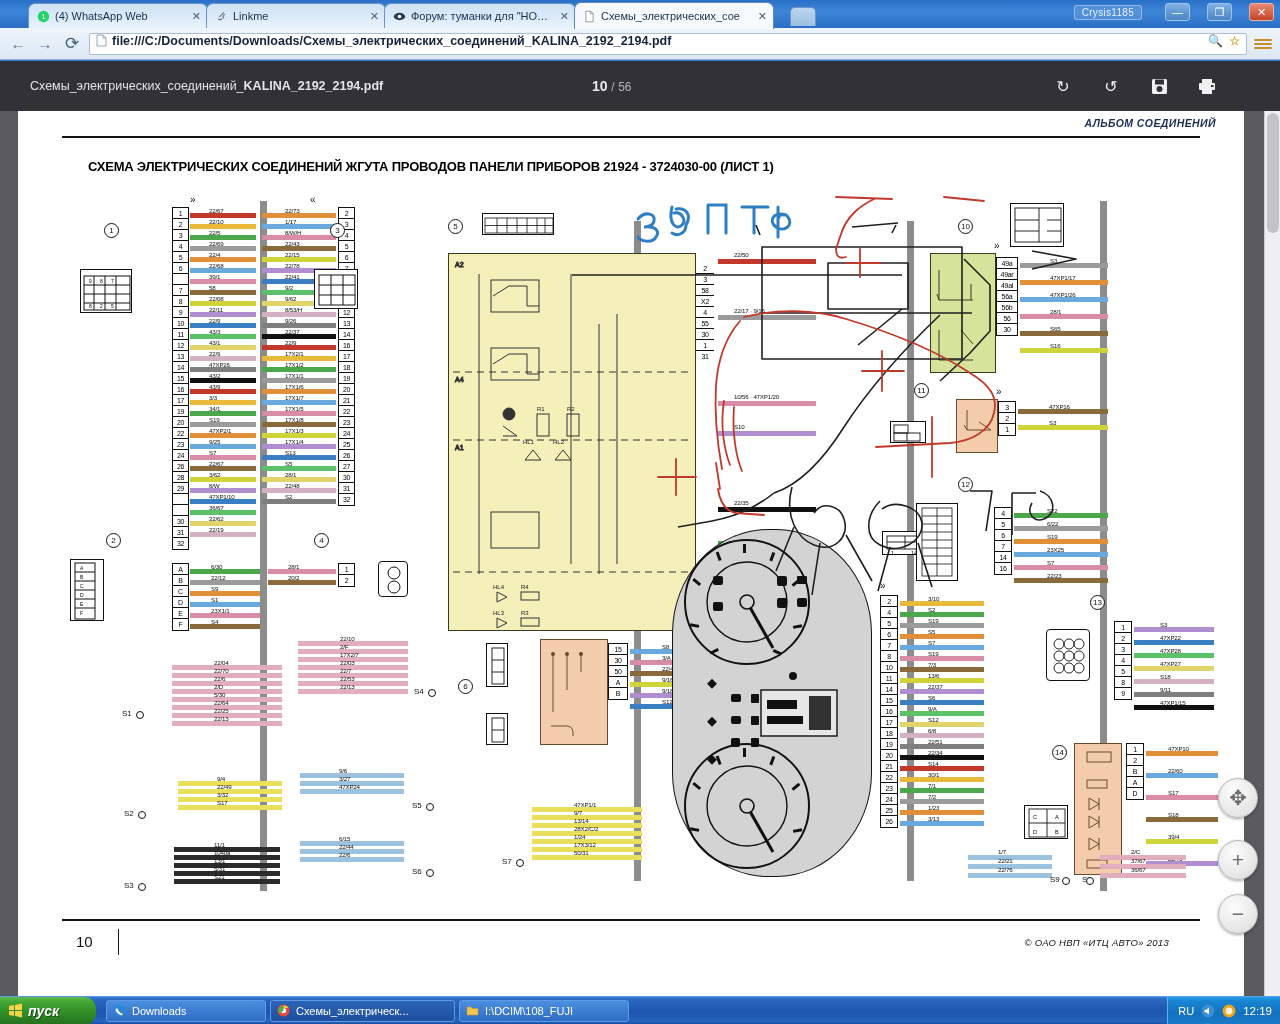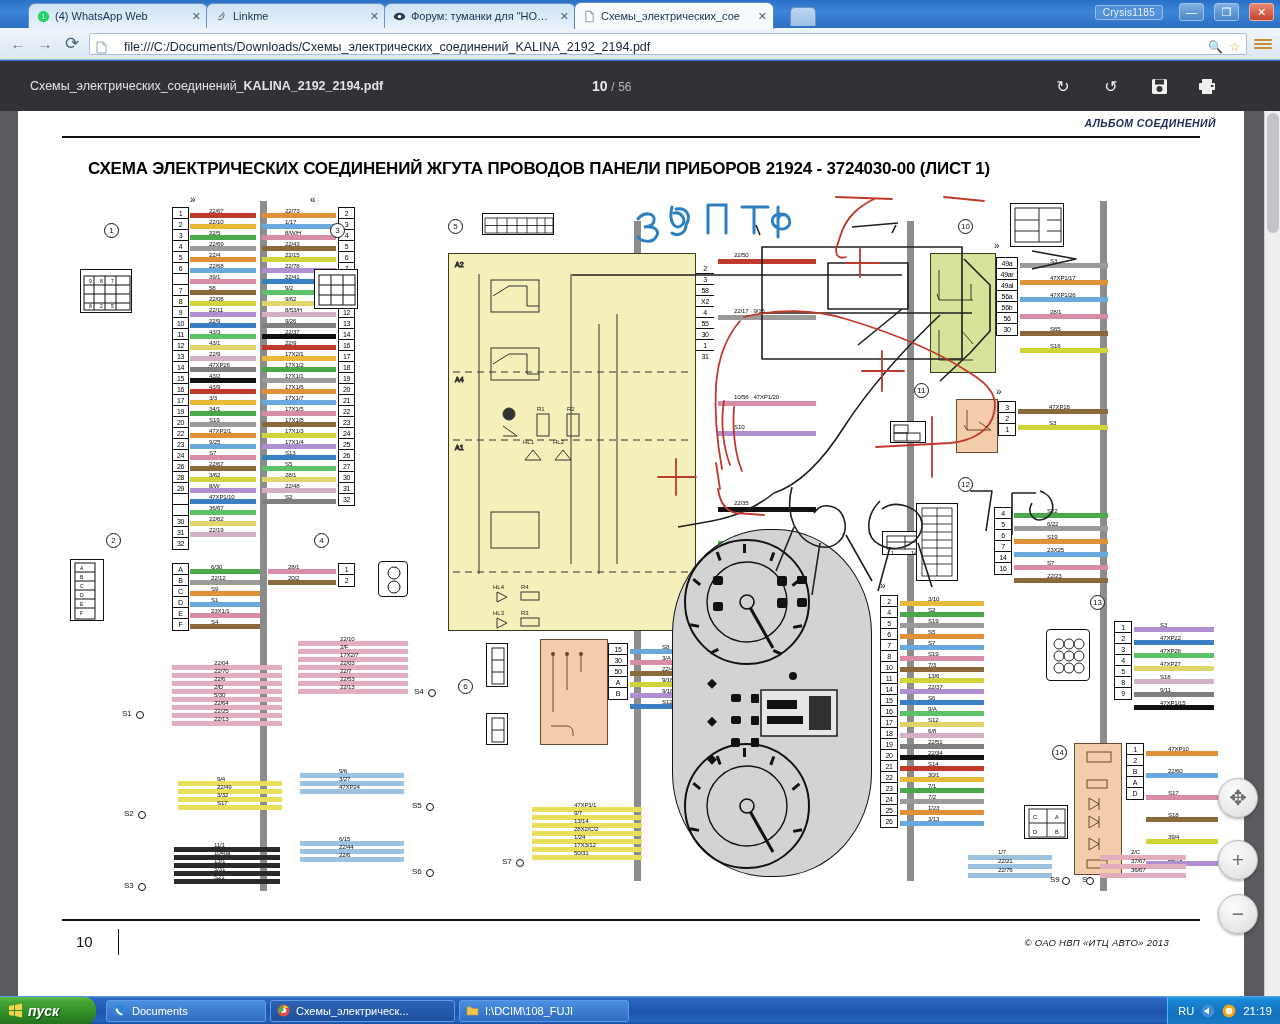--- a/index.html
+++ b/index.html
@@ -38,21 +38,21 @@
   .tab .tlabel { overflow: hidden; text-overflow: ellipsis; max-width: 150px; }
   .tab .tclose { margin-left: auto; font-size: 11px; color: #51607a; padding-left:6px;}
   .favicon { width: 13px; height: 13px; flex: 0 0 13px; display:block; }
 
   .newtab {
     position: absolute; top: 7px; left: 790px; width: 26px; height: 19px;
     background: linear-gradient(180deg,#bcd7ef,#9cc0e2);
     border: 1px solid #6b94c4; border-bottom: none; border-radius: 5px 5px 0 0;
   }
 
-  .wincontrols { position: absolute; right: 6px; top: 3px; display: flex; gap: 10px; align-items:center;}
+  .wincontrols { position: absolute; right: 6px; top: 3px; display: flex; gap: 17px; align-items:center;}
   .usertag {
     font-size: 10px; color: #e7f1fb; background: rgba(255,255,255,.13);
     border: 1px solid rgba(255,255,255,.4); border-radius: 3px;
     padding: 1px 7px; margin-right: 6px; letter-spacing: .3px;
   }
   .wbtn {
     width: 25px; height: 18px; border: 1px solid #9dc3e8; border-radius: 3px;
     background: linear-gradient(180deg,#7fb2e4,#4a84c4);
     color: #fff; font-size: 11px; line-height: 16px; text-align: center;
   }
@@ -61,22 +61,22 @@
   
   .navbar {
     position: absolute; left: 0; top: 28px; width: 1280px; height: 32px;
     background: linear-gradient(180deg,#eef4fb 0%, #dde8f4 100%);
     border-bottom: 1px solid #9ab4d0;
     display: flex; align-items: center; padding: 0 8px; gap: 7px;
   }
   .navicon { width: 20px; height: 20px; color: #5e7893; display:flex; align-items:center; justify-content:center; font-size:15px;}
   .omnibox {
     flex: 1; height: 22px; background: #fff; border: 1px solid #a9bed3;
-    border-radius: 2px; display: flex; align-items: flex-end; gap: 17px; padding: 0 6px;
-    font-size: 12.5px; color: #15243a;
+    border-radius: 2px; display: flex; align-items: flex-start; gap: 5px; padding: 0 6px;
+    font-size: 12.5px; color: #15243a; font-weight: bold;
   }
   .omnibox .urltext { flex:1; overflow:hidden; white-space:nowrap; text-overflow:ellipsis; }
   .ob-right { display:flex; align-items:center; gap:6px; color:#7d8ea1; font-size:12px;}
   .menubtn { width: 18px; display:flex; flex-direction:column; gap:2px; }
   .menubtn i { display:block; height:2px; background:#c98f2e; border-radius:1px; }
 
   
   .pdfviewer {
     position: absolute; left: 0; top: 61px; width: 1280px; height: 935px;
     background: #5b5b5f;
@@ -102,21 +102,21 @@
   .sheet { position: absolute; left: 0; top: 0; width: 1226px; height: 885px; }
 
   .hdr-right {
     position: absolute; right: 28px; top: 6px; font-size: 10.5px;
     font-style: italic; font-weight: bold; color: #1b2d52; letter-spacing: .4px;
   }
   .rule-top { position: absolute; left: 44px; top: 25px; width: 1138px; height: 2px; background:#111; }
   .rule-bot { position: absolute; left: 44px; top: 808px; width: 1138px; height: 2px; background:#111; }
   .sheet-title {
     position: absolute; left: 70px; top: 48px; width: 1100px;
-    font-size: 17px; font-weight: bold; color: #000; letter-spacing: -.2px;
+    font-size: 13px; font-weight: bold; color: #000; letter-spacing: -.2px;
   }
   .footer-num { position:absolute; left: 58px; top: 822px; font-size: 15px; color:#111; }
   .footer-tick { position:absolute; left: 100px; top: 818px; width:1px; height:26px; background:#111; }
   .footer-cr {
     position:absolute; right: 75px; top: 826px; font-size: 9.5px; font-style: italic;
     color:#111; letter-spacing:.3px; white-space:nowrap;
   }
 
   
   .diagram { position: absolute; left: 44px; top: 80px; width: 1138px; height: 720px; }
@@ -1220,21 +1220,21 @@
         <path d="M1 3l5-1v5H1zM7 2l7-1.4V7H7zM1 8h5v5l-5-1zM7 8h7v6.4L7 13z" fill="#f5d547"></path>
       </svg>
       <span>пуск</span>
     </div>
 
     <div class="tbitem" style="margin-left:10px; width:160px;">
       <svg width="13" height="13" viewBox="0 0 13 13">
         <circle cx="6.5" cy="6.5" r="6" fill="#2f86d8"></circle>
         <path d="M4 4c2 4 3 5 6 6l-1.5 1.5C5 10 3 8 2.5 5.5z" fill="#fff"></path>
       </svg>
-      <span class="lbl">Documents</span>
+      <span class="lbl">Downloads</span>
     </div>
 
     <div class="tbitem active" style="width:185px;">
       <svg width="13" height="13" viewBox="0 0 13 13">
         <circle cx="6.5" cy="6.5" r="6" fill="#e84b3a"></circle>
         <circle cx="6.5" cy="6.5" r="2.6" fill="#fff"></circle>
         <path d="M6.5 1.2A6 6 0 0111.7 4H6.5z" fill="#f7cb2e"></path>
         <path d="M2 9.5A6 6 0 016.5 1.2v5.3z" fill="#4caf50"></path>
       </svg>
       <span class="lbl">Схемы_электрическ...</span>
@@ -1250,16 +1250,16 @@
     <div class="tray">
       <span>RU</span>
       <svg class="trayico" viewBox="0 0 14 14">
         <circle cx="7" cy="7" r="6.5" fill="#3b8fd4"></circle>
         <path d="M8 3.5L5 6H3.5v2.2H5L8 10.5z" fill="#fff"></path>
       </svg>
       <svg class="trayico" viewBox="0 0 14 14">
         <circle cx="7" cy="7" r="6.5" fill="#f0a417"></circle>
         <circle cx="7" cy="7" r="3.4" fill="#fff" opacity=".85"></circle>
       </svg>
-      <span class="clock">21:19</span>
+      <span class="clock">12:19</span>
     </div>
   </div>
 </div>
 
 </body></html>

